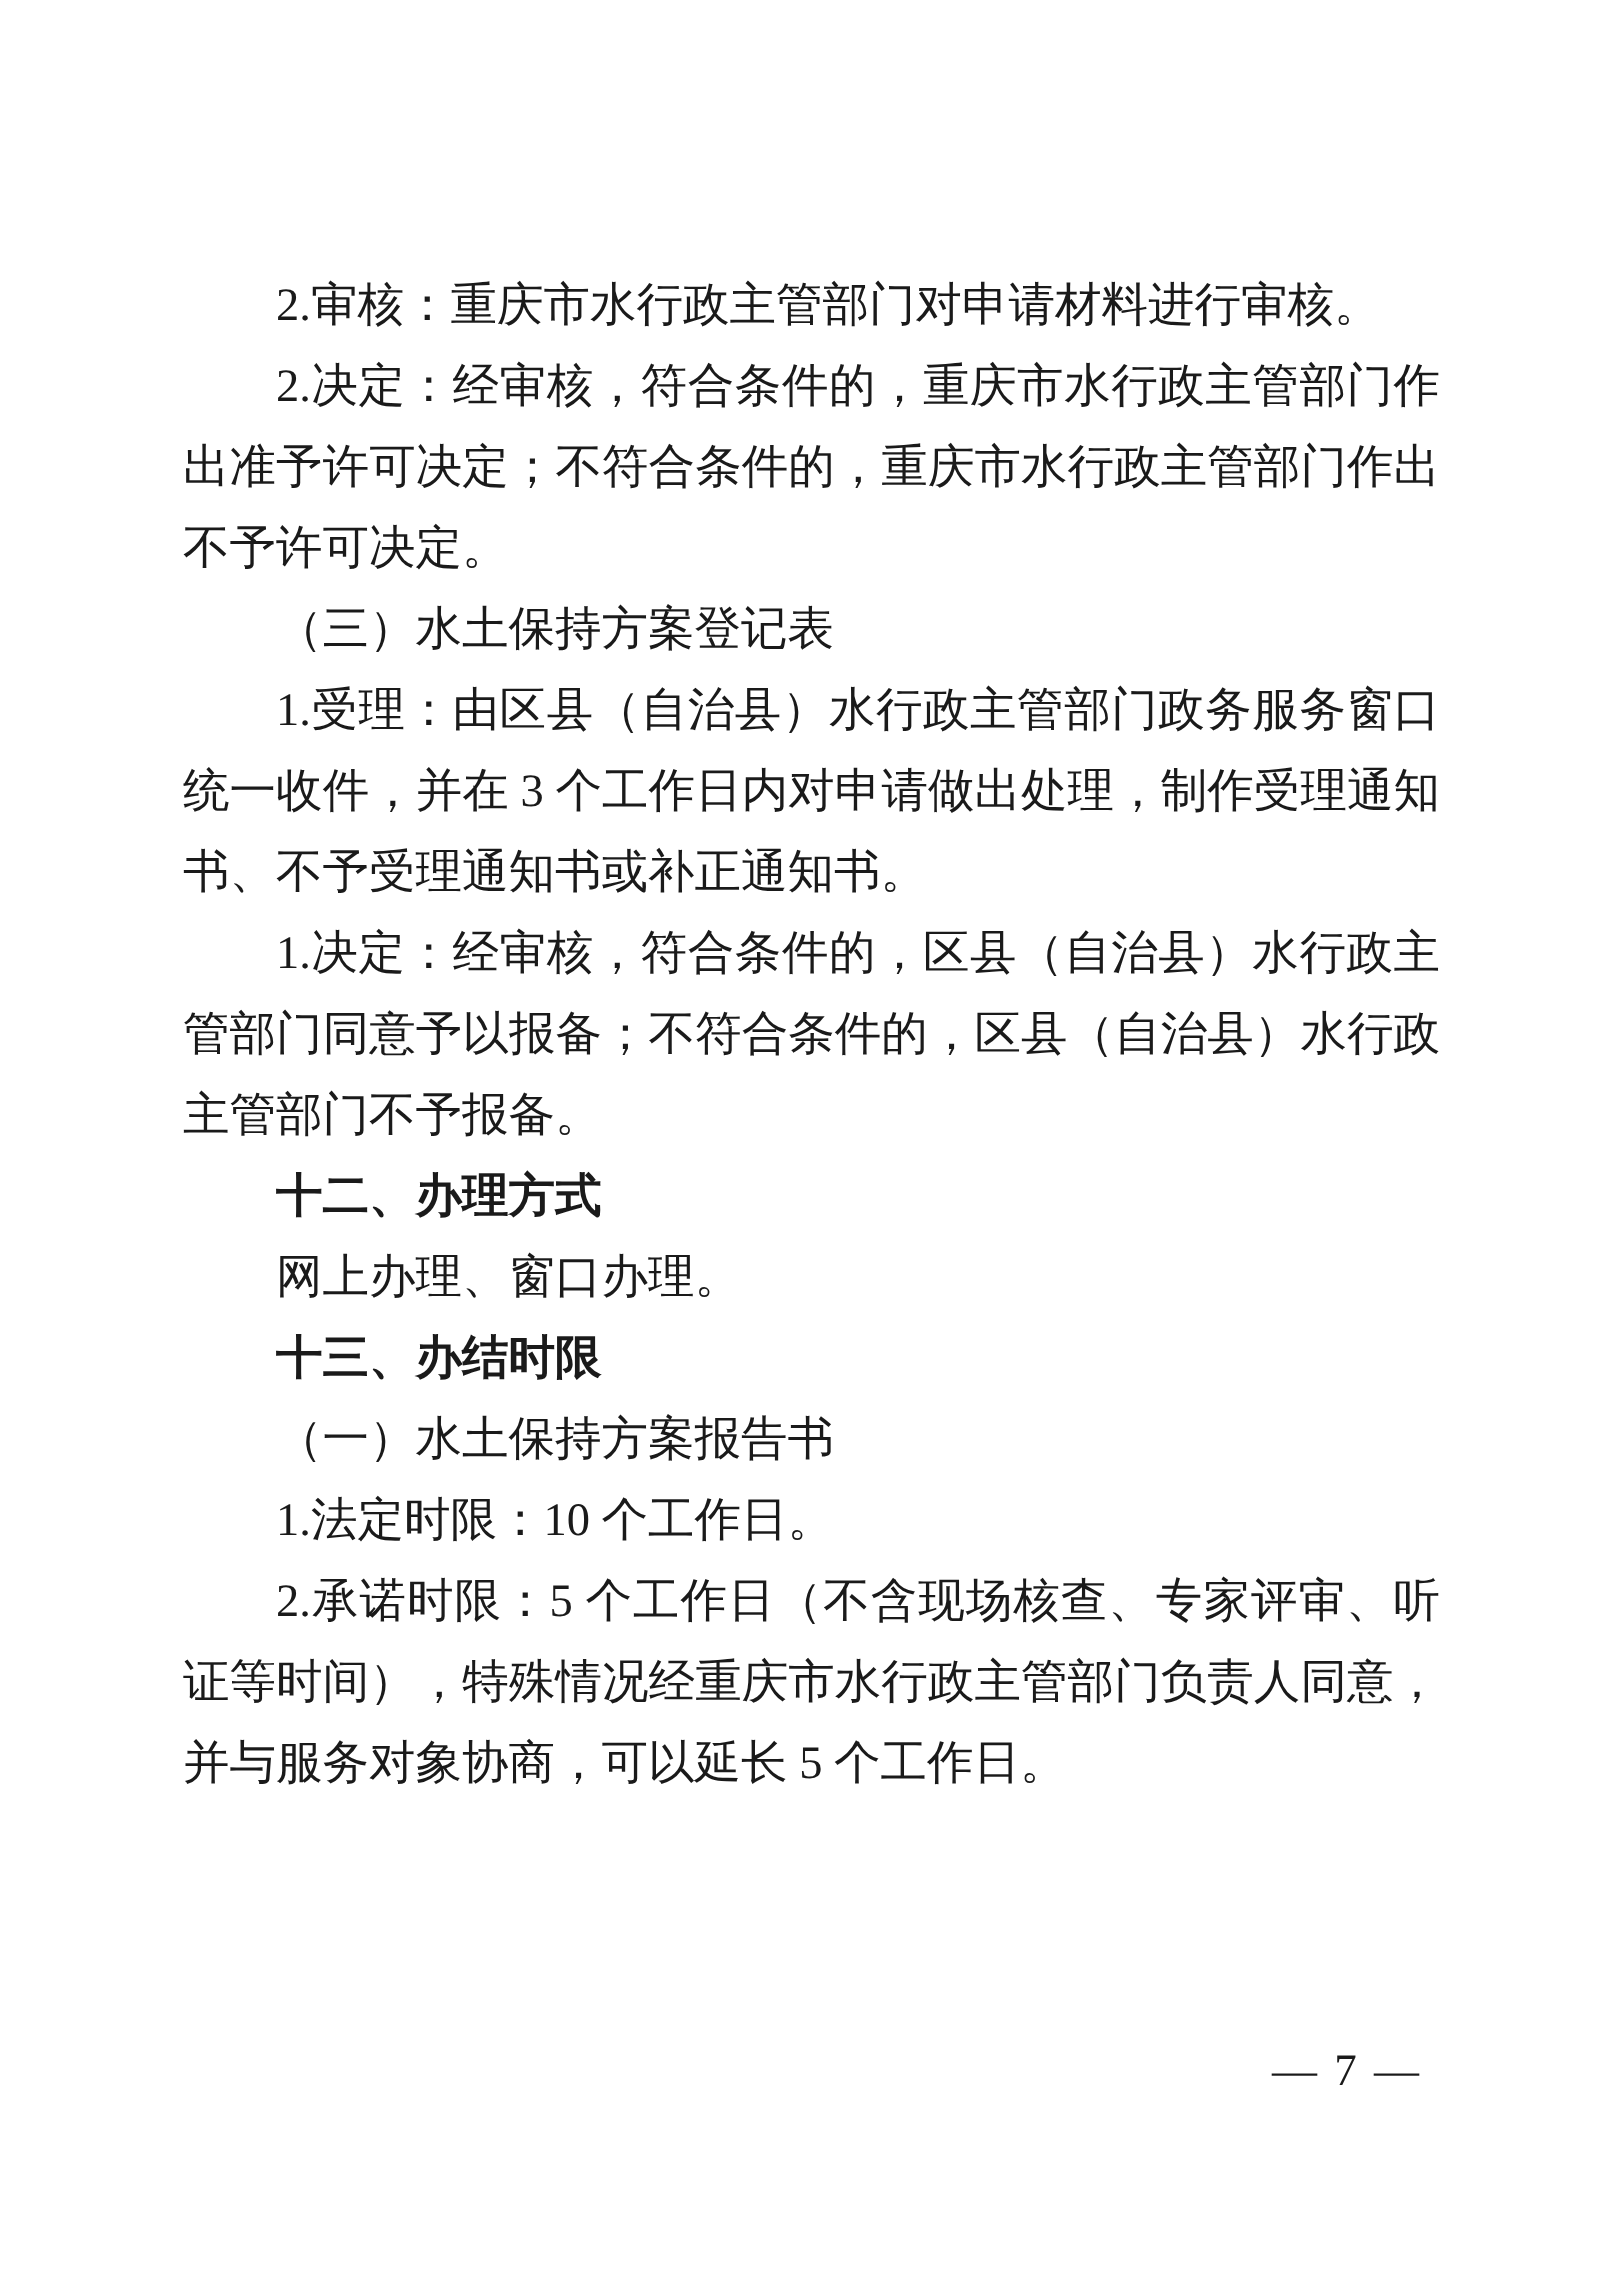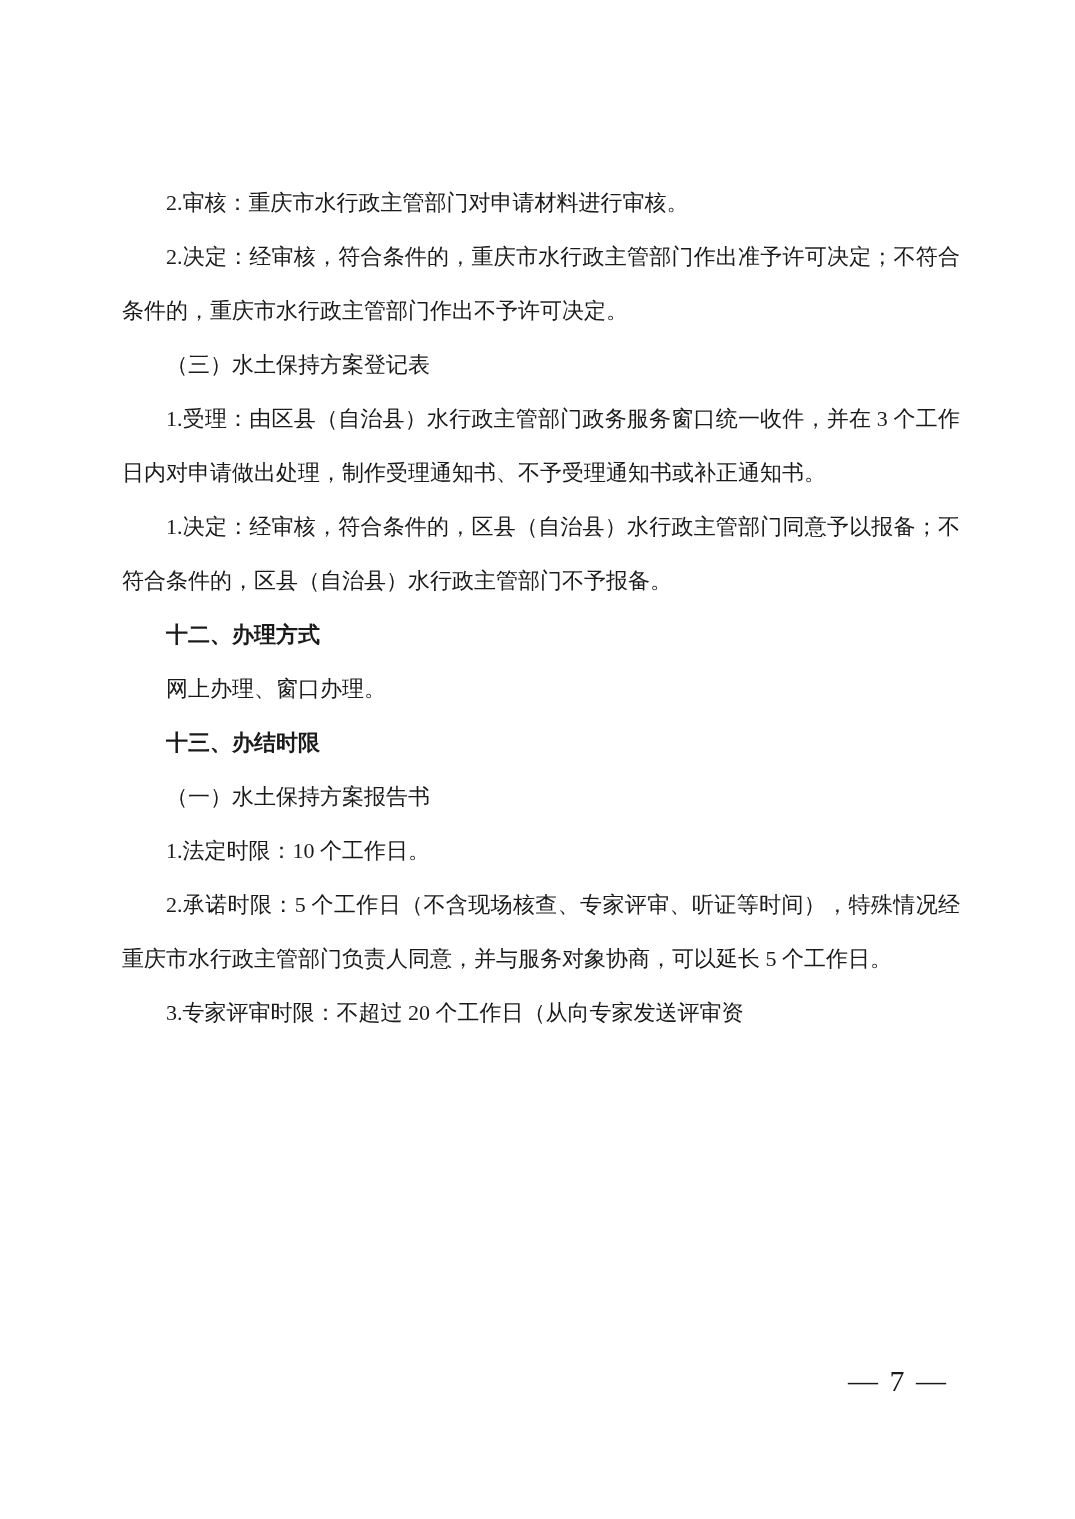--- a/index.html
+++ b/index.html
@@ -19,21 +19,21 @@
   }
   .content {
     position: absolute;
     left: 122px;
     top: 176px;
     width: 838px;
   }
   .para {
     margin: 0;
     padding: 0;
-    font-size: 22px;
+    font-size: 31px;
     line-height: 54px;
     text-align: justify;
     text-justify: inter-character;
     text-indent: 2em;
     font-family: "Liberation Serif", "DejaVu Serif", serif;
     color: #1a1a1a;
   }
   .heading {
     font-weight: bold;
     font-family: "Liberation Sans", "DejaVu Sans", sans-serif;
@@ -58,16 +58,15 @@
     <p class="para">2.决定：经审核，符合条件的，重庆市水行政主管部门作出准予许可决定；不符合条件的，重庆市水行政主管部门作出不予许可决定。</p>
     <p class="para">（三）水土保持方案登记表</p>
     <p class="para">1.受理：由区县（自治县）水行政主管部门政务服务窗口统一收件，并在 3 个工作日内对申请做出处理，制作受理通知书、不予受理通知书或补正通知书。</p>
     <p class="para">1.决定：经审核，符合条件的，区县（自治县）水行政主管部门同意予以报备；不符合条件的，区县（自治县）水行政主管部门不予报备。</p>
     <p class="para heading">十二、办理方式</p>
     <p class="para">网上办理、窗口办理。</p>
     <p class="para heading">十三、办结时限</p>
     <p class="para">（一）水土保持方案报告书</p>
     <p class="para">1.法定时限：10 个工作日。</p>
     <p class="para">2.承诺时限：5 个工作日（不含现场核查、专家评审、听证等时间），特殊情况经重庆市水行政主管部门负责人同意，并与服务对象协商，可以延长 5 个工作日。</p>
-    <p class="para">3.专家评审时限：不超过 20 个工作日（从向专家发送评审资</p>
   </div>
   <div class="footer">— 7 —</div>
 </div>
 
 </body></html>

